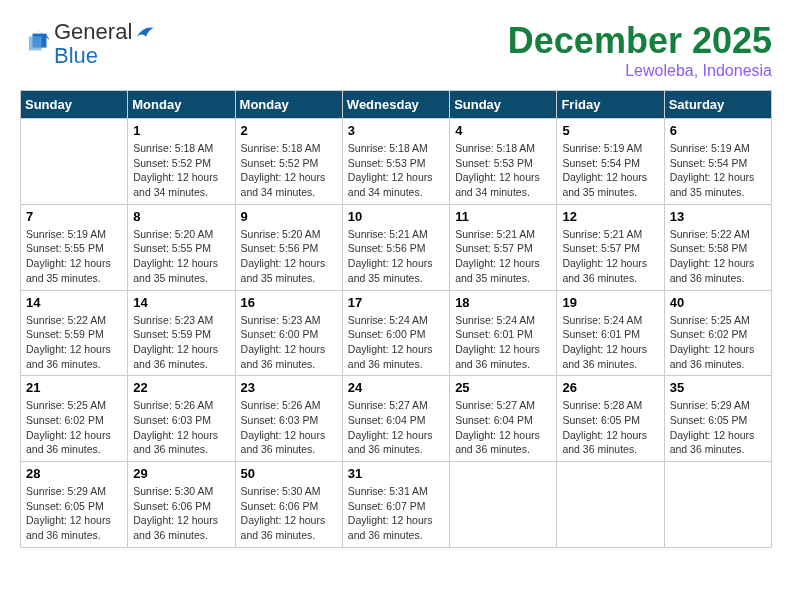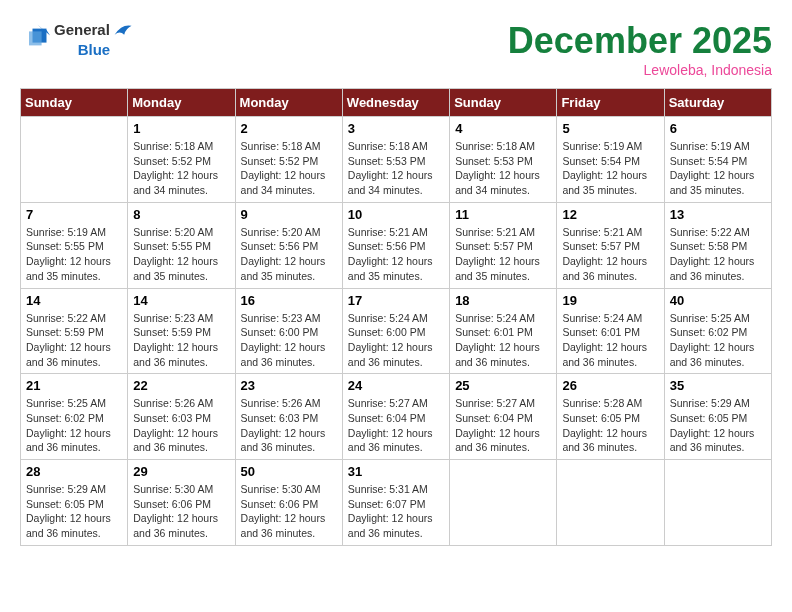--- a/index.html
+++ b/index.html
@@ -14,51 +14,50 @@
       display: flex;
       justify-content: space-between;
       align-items: flex-start;
       margin-bottom: 10px;
     }
     .logo {
       display: flex;
       align-items: center;
     }
     .logo-text {
-      font-size: 15px;
-      font-weight: bold;
+      font-size: 22px;
+      font-weight: normal;
       line-height: 1.1;
-      text-align: center;
     }
     .logo-general { color: #333; }
     .logo-blue { color: #1a6fc4; }
     .logo-icon {
       width: 28px;
       height: 28px;
       margin-left: 2px;
     }
     .title-block {
       text-align: right;
     }
     .month-title {
       font-size: 36px;
       font-weight: bold;
       color: #15803d;
     }
     .location {
-      font-size: 14px;
-      color: #ec4899;
+      font-size: 16px;
+      color: #8b5cf6;
     }
     .calendar {
       width: 100%;
       border-collapse: collapse;
       font-size: 11px;
     }
     .calendar th {
-      background: #7f1d1d;
+      background: #0c4a6e;
       color: #fff;
       padding: 6px 4px;
       text-align: left;
       font-size: 13px;
       font-weight: bold;
       border: 1px solid #ccc;
     }
     .calendar td {
       border: 1px solid #ccc;
       vertical-align: top;

